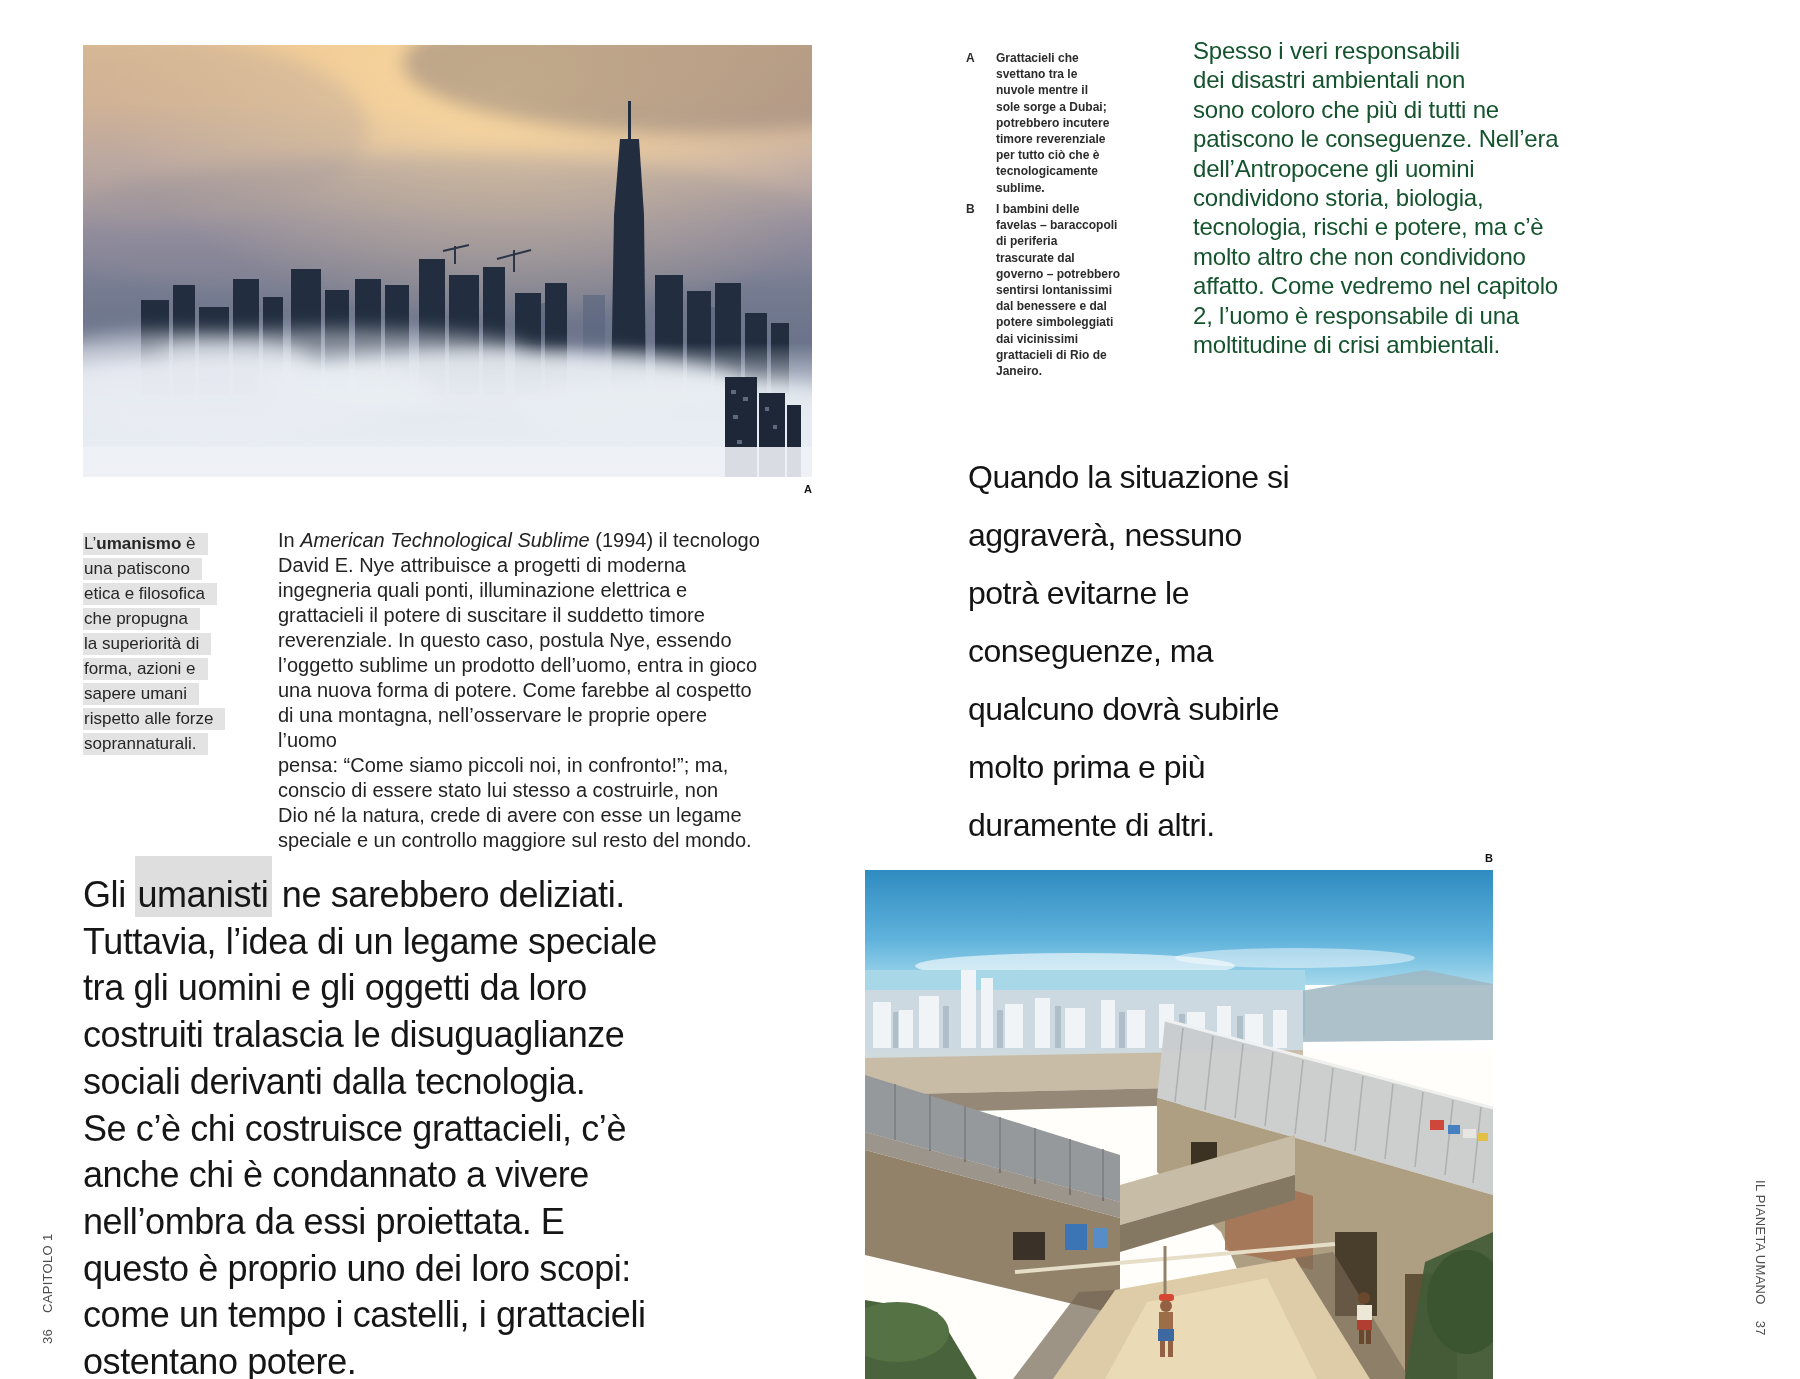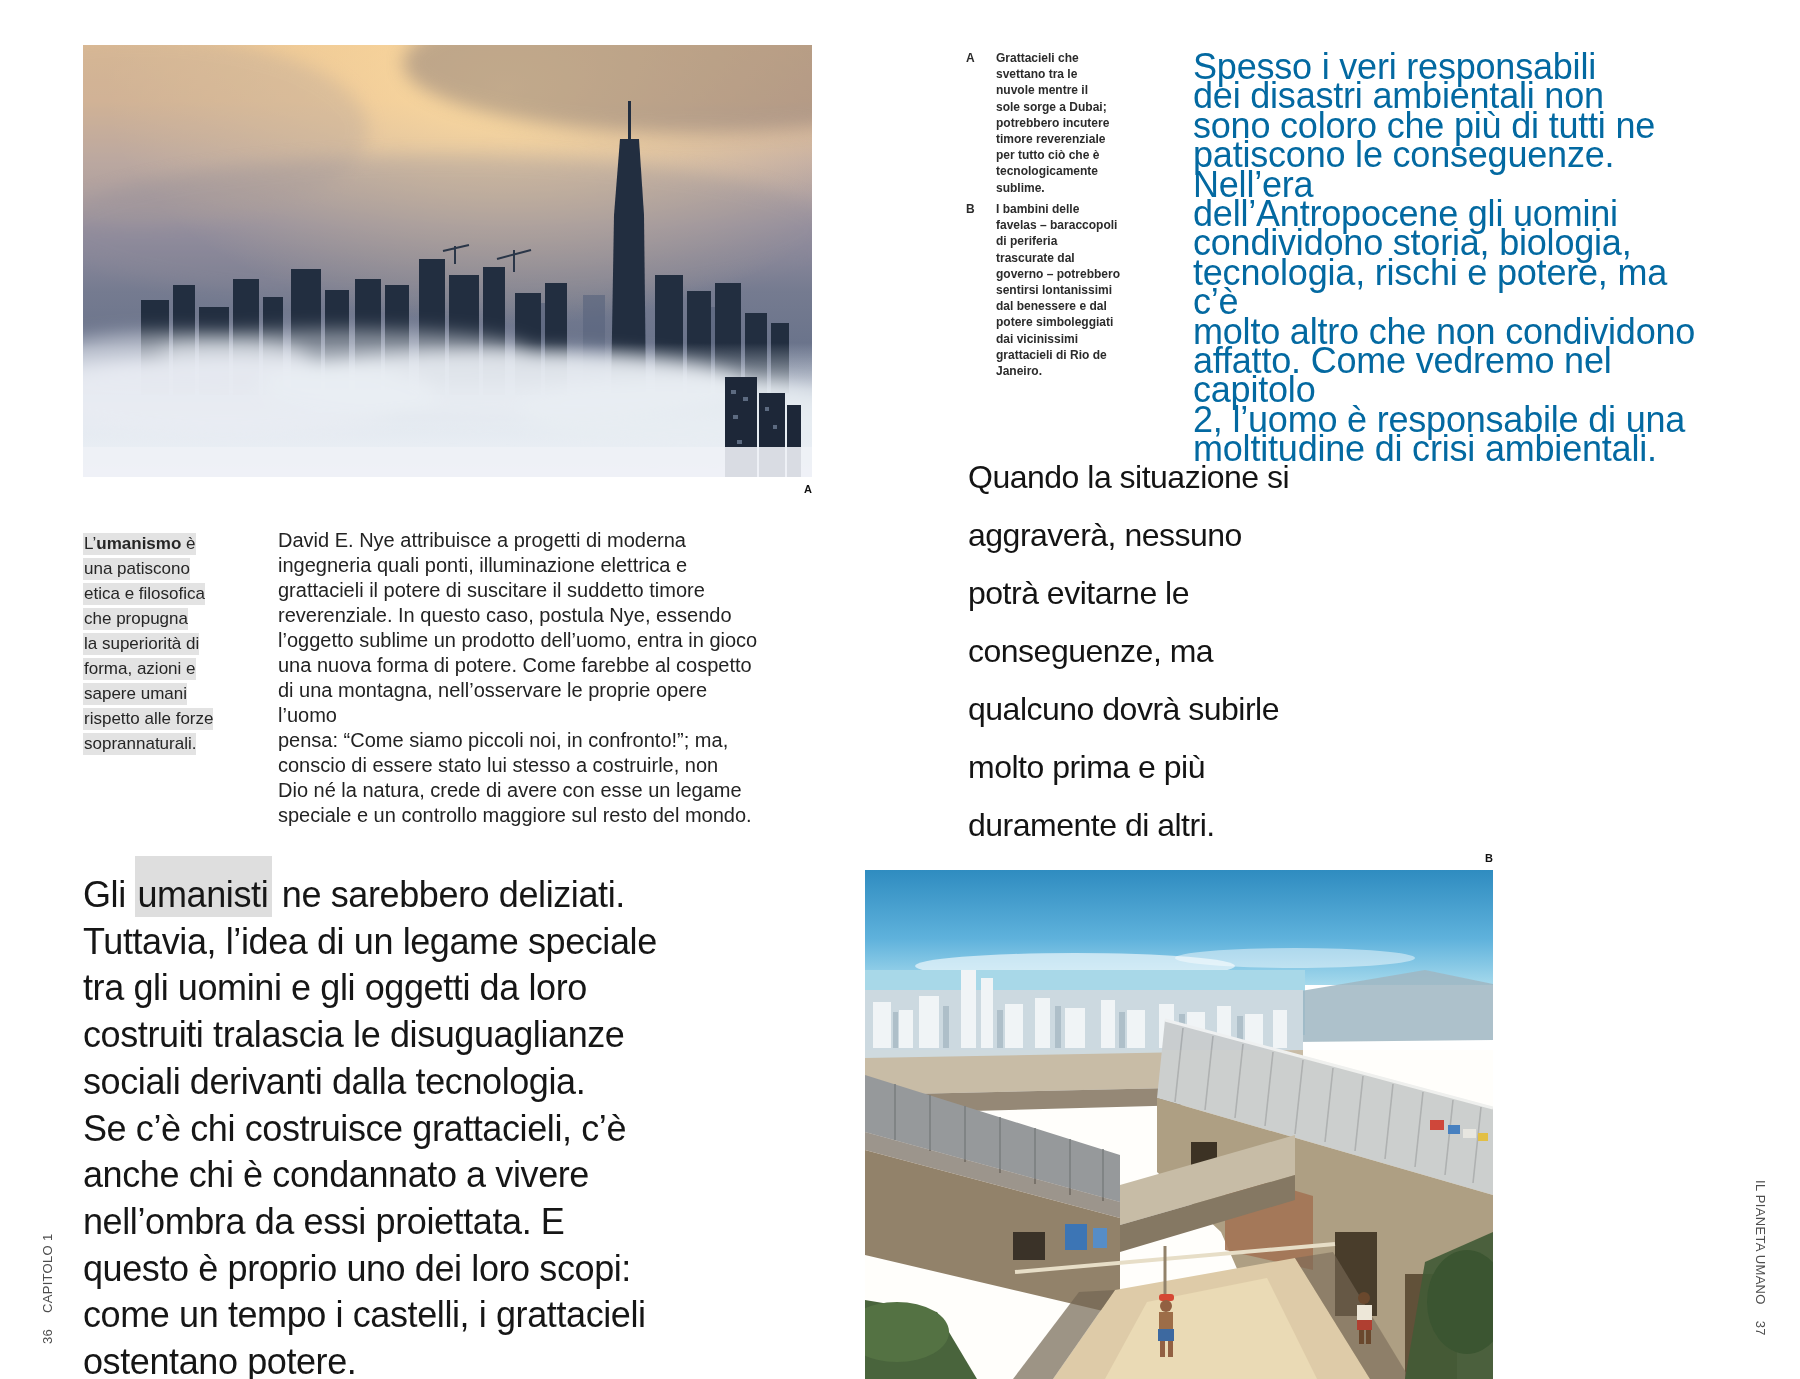--- a/index.html
+++ b/index.html
@@ -8,30 +8,30 @@
     font-family:"Liberation Sans","DejaVu Sans",sans-serif;color:#1c1c1c;
   }
   .abs{position:absolute;}
   .prewrap{white-space:pre-line;}
   
   .photo-dubai{left:83px;top:45px;width:729px;height:432px;}
   .photo-marker{font-size:11px;font-weight:bold;color:#111;}
   .marker-a{left:83px;top:483px;width:729px;text-align:right;}
   .margin-def{left:83px;top:531px;width:165px;font-size:17px;line-height:25px;color:#262626;}
   .margin-def .ln{height:25px;}
-  .margin-def .hl{background:#e3e3e3;padding:1px 0 2px 1px;}
+  .margin-def .hl{background:#e3e3e3;padding:1px 12px 2px 1px;}
   .body-col{left:278px;top:528px;width:490px;font-size:20px;line-height:25px;color:#232323;}
   .pull{left:83px;top:872px;width:690px;font-size:36px;line-height:46.7px;letter-spacing:-0.4px;color:#161616;}
   .pull .hl{background:#dedede;padding:18px 4px 2px 2px;}
   
   .caption{left:996px;width:140px;font-size:12px;line-height:16.2px;font-weight:bold;color:#2b2b2b;}
   .caption .letter{position:absolute;left:-30px;top:0;}
   .cap-a{top:50px;}
   .cap-b{top:201px;}
-  .intro{left:1193px;top:52px;width:520px;font-size:36px;line-height:29.4px;letter-spacing:-0.2px;color:#0369a1;}
+  .intro{left:1193px;top:36px;width:520px;font-size:24px;line-height:29.4px;letter-spacing:-0.2px;color:#14532d;}
   .statement{left:968px;top:448px;width:580px;font-size:32px;line-height:58px;letter-spacing:-0.5px;color:#141414;}
   .marker-b{left:865px;top:852px;width:628px;text-align:right;}
   .photo-favela{left:865px;top:870px;width:628px;height:509px;}
   
   .footer-vert{font-size:13px;color:#4d4d4d;white-space:nowrap;transform-origin:0 0;letter-spacing:0.3px;}
   .footer-left{left:40px;top:1344px;transform:rotate(-90deg);}
   .footer-right{left:1768px;top:1180px;transform:rotate(90deg);}
   .footer-vert .gap{display:inline-block;width:16px;}
   svg{display:block;}
 </style>
@@ -144,20 +144,21 @@
     <div class="ln"><span class="hl">etica e filosofica</span></div>
     <div class="ln"><span class="hl">che propugna</span></div>
     <div class="ln"><span class="hl">la superiorità di</span></div>
     <div class="ln"><span class="hl">forma, azioni e</span></div>
     <div class="ln"><span class="hl">sapere umani</span></div>
     <div class="ln"><span class="hl">rispetto alle forze</span></div>
     <div class="ln"><span class="hl">soprannaturali.</span></div>
   </div>
 
   <div class="abs body-col">
+    <div><span>In </span><i>American Technological Sublime</i><span> (1994) il tecnologo</span></div>
     <div class="prewrap">David E. Nye attribuisce a progetti di moderna
 ingegneria quali ponti, illuminazione elettrica e
 grattacieli il potere di suscitare il suddetto timore
 reverenziale. In questo caso, postula Nye, essendo
 l’oggetto sublime un prodotto dell’uomo, entra in gioco
 una nuova forma di potere. Come farebbe al cospetto
 di una montagna, nell’osservare le proprie opere l’uomo
 pensa: “Come siamo piccoli noi, in confronto!”; ma,
 conscio di essere stato lui stesso a costruirle, non
 Dio né la natura, crede di avere con esse un legame

